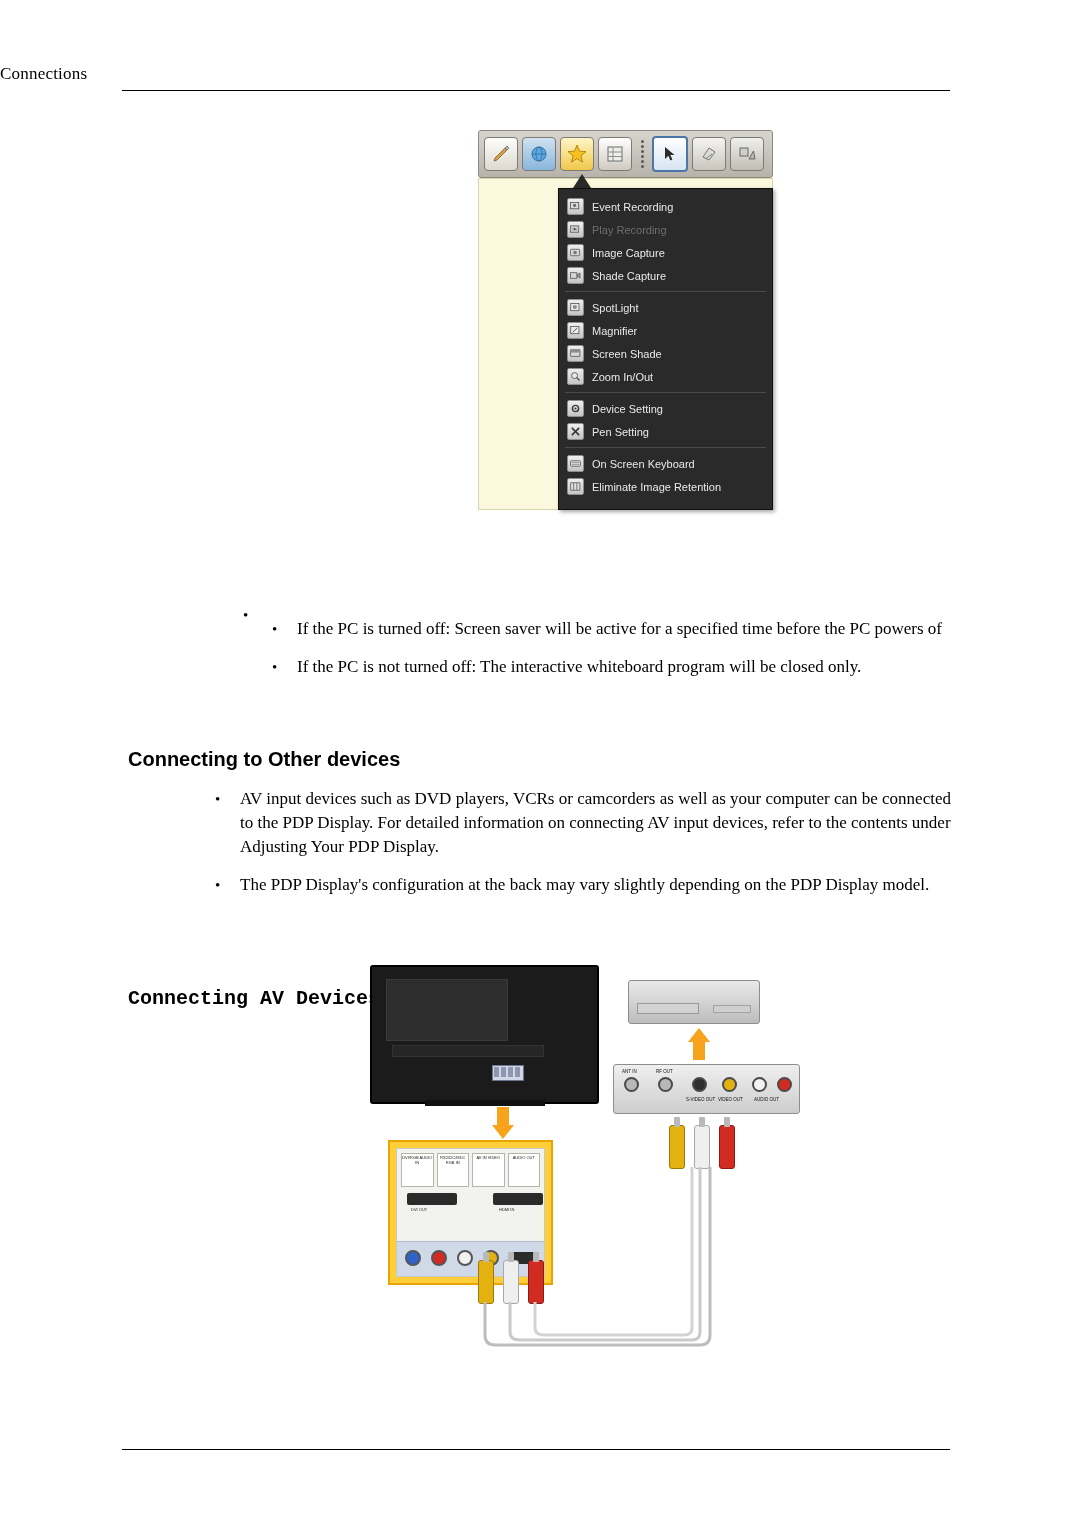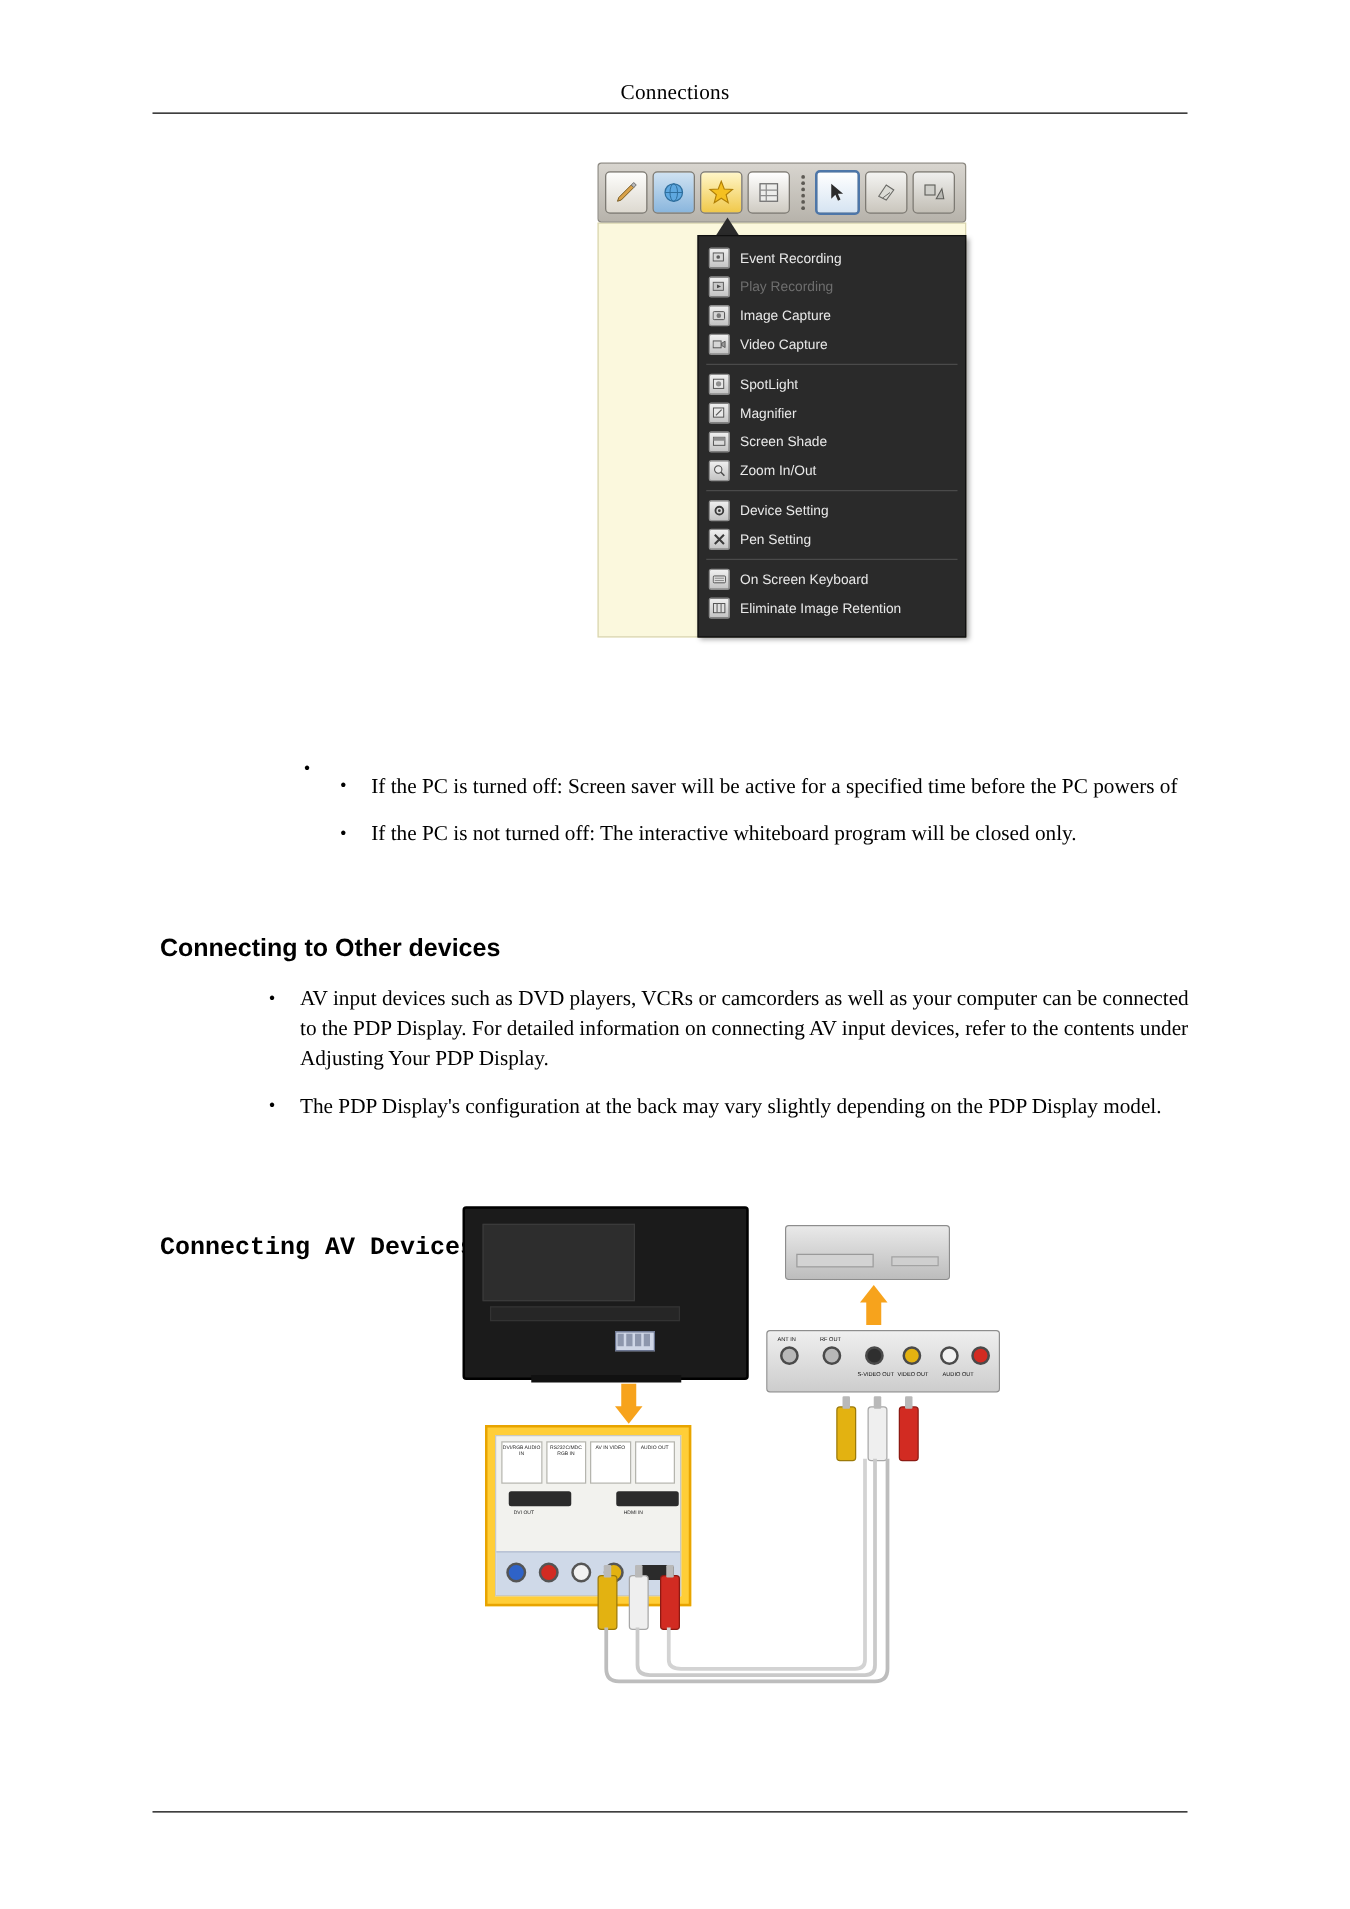--- a/index.html
+++ b/index.html
@@ -9,21 +9,21 @@
     font-family:"Liberation Serif", serif;
     color:#000;
     position:relative;
     overflow:hidden;
   }
   .page { position:relative; width:1080px; height:1527px; }
 
   
   .header-text {
     position:absolute; top:64px; left:0; width:1080px;
-    text-align:center; font-size:17px; letter-spacing:0.2px;
+    text-align:left; font-size:17px; letter-spacing:0.2px;
   }
   .rule-top {
     position:absolute; top:90px; left:122px; width:828px; height:1px;
     background:#000;
   }
   .rule-bottom {
     position:absolute; top:1449px; left:122px; width:828px; height:1px;
     background:#000;
   }
 
@@ -336,21 +336,21 @@
         </span>
         <span>Image Capture</span>
       </div>
       <div class="menu-item">
         <span class="menu-ico">
           <svg width="11" height="11" viewBox="0 0 12 12">
               <rect x="0.5" y="3" width="7" height="6" fill="#d6d6d6" stroke="#4a4a4a" stroke-width="0.8"></rect>
               <polygon points="8,5 11,3.2 11,8.8 8,7" fill="#9a9a9a" stroke="#4a4a4a" stroke-width="0.7"></polygon>
             </svg>
         </span>
-        <span>Video Capture</span>
+        <span>Shade Capture</span>
       </div>
 
       <div class="menu-sep"></div>
 
       <div class="menu-item">
         <span class="menu-ico">
           <svg width="11" height="11" viewBox="0 0 12 12">
               <rect x="0.8" y="1.5" width="9" height="8" fill="#e8e8e8" stroke="#4a4a4a" stroke-width="0.8"></rect>
               <circle cx="5.3" cy="5.5" r="2.3" fill="#8f8f8f"></circle>
             </svg>

